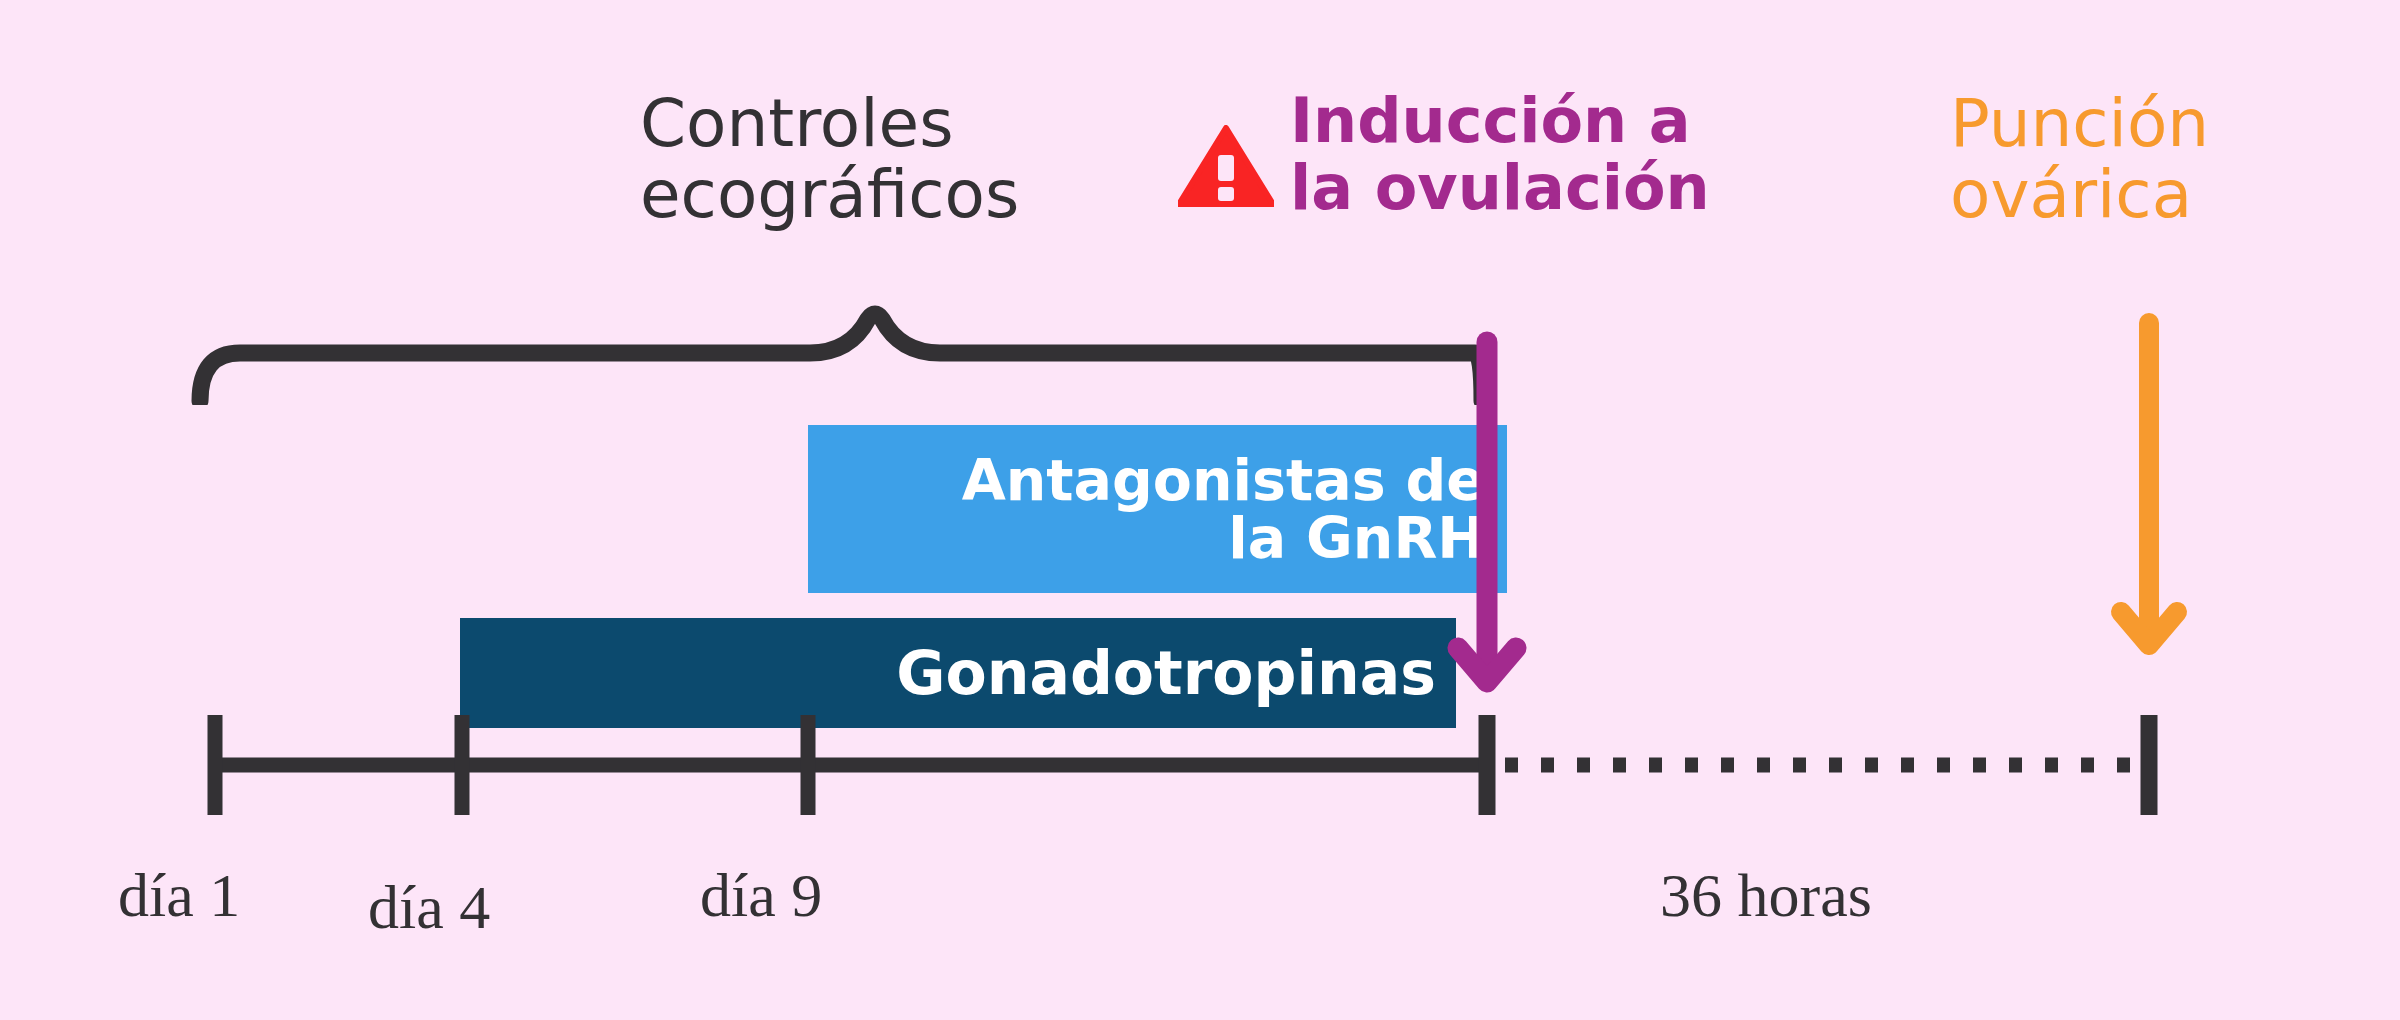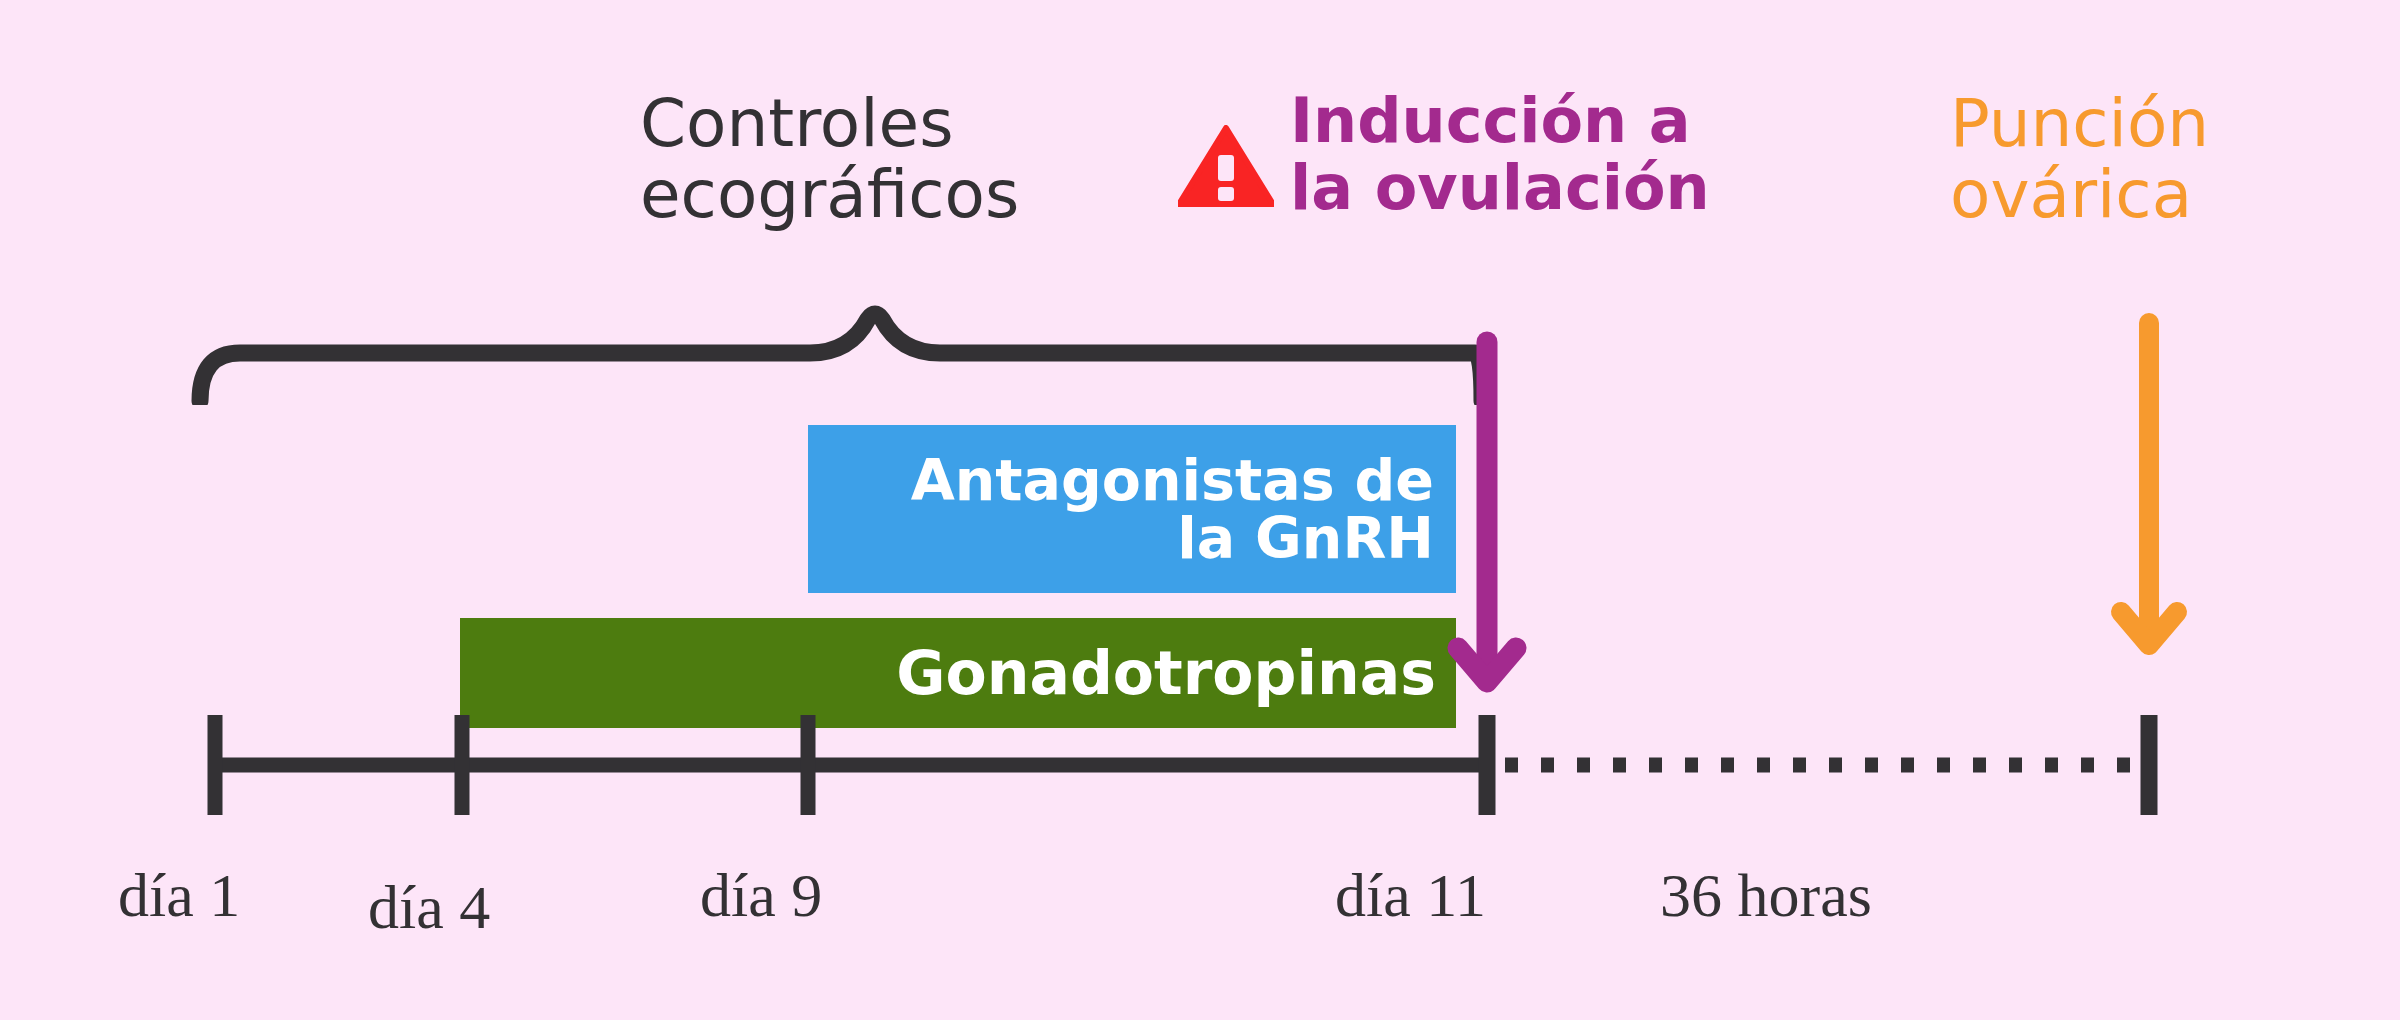--- a/index.html
+++ b/index.html
@@ -79,37 +79,37 @@
     align-items: center;
     justify-content: flex-end;
     box-sizing: border-box;
     color: #ffffff;
     font-weight: bold;
     font-family: "DejaVu Sans", sans-serif;
   }
   #bar-antagonistas {
     left: 808px;
     top: 425px;
-    width: 648px;
+    width: 699px;
     height: 168px;
     background: #3da0e8;
     padding-right: 22px;
     font-size: 57px;
     line-height: 1.02;
     text-align: right;
   }
   #bar-antagonistas .bar-label {
     white-space: pre-line;
   }
   #bar-gonadotropinas {
     left: 460px;
     top: 618px;
     width: 996px;
     height: 110px;
-    background: #4d7c0f;
+    background: #0c4a6e;
     padding-right: 20px;
     font-size: 60px;
     align-items: center;
   }
 
   
   #arrow-induccion {
     position: absolute;
     left: 1440px;
     top: 330px;
@@ -206,16 +206,15 @@
     <line x1="215" y1="15" x2="215" y2="115" stroke="#333134" stroke-width="15"></line>
     <line x1="462" y1="15" x2="462" y2="115" stroke="#333134" stroke-width="15"></line>
     <line x1="808" y1="15" x2="808" y2="115" stroke="#333134" stroke-width="15"></line>
     <line x1="1487" y1="15" x2="1487" y2="115" stroke="#333134" stroke-width="17"></line>
     <line x1="2149" y1="15" x2="2149" y2="115" stroke="#333134" stroke-width="17"></line>
   </svg>
 
   <div class="tick-label" id="label-dia1">día 1</div>
   <div class="tick-label" id="label-dia4">día 4</div>
   <div class="tick-label" id="label-dia9">día 9</div>
-  <div class="tick-label" id="label-dia11">día 11</div>
   <div class="tick-label" id="label-horas">36 horas</div>
 
 </div>
 
 </body></html>

